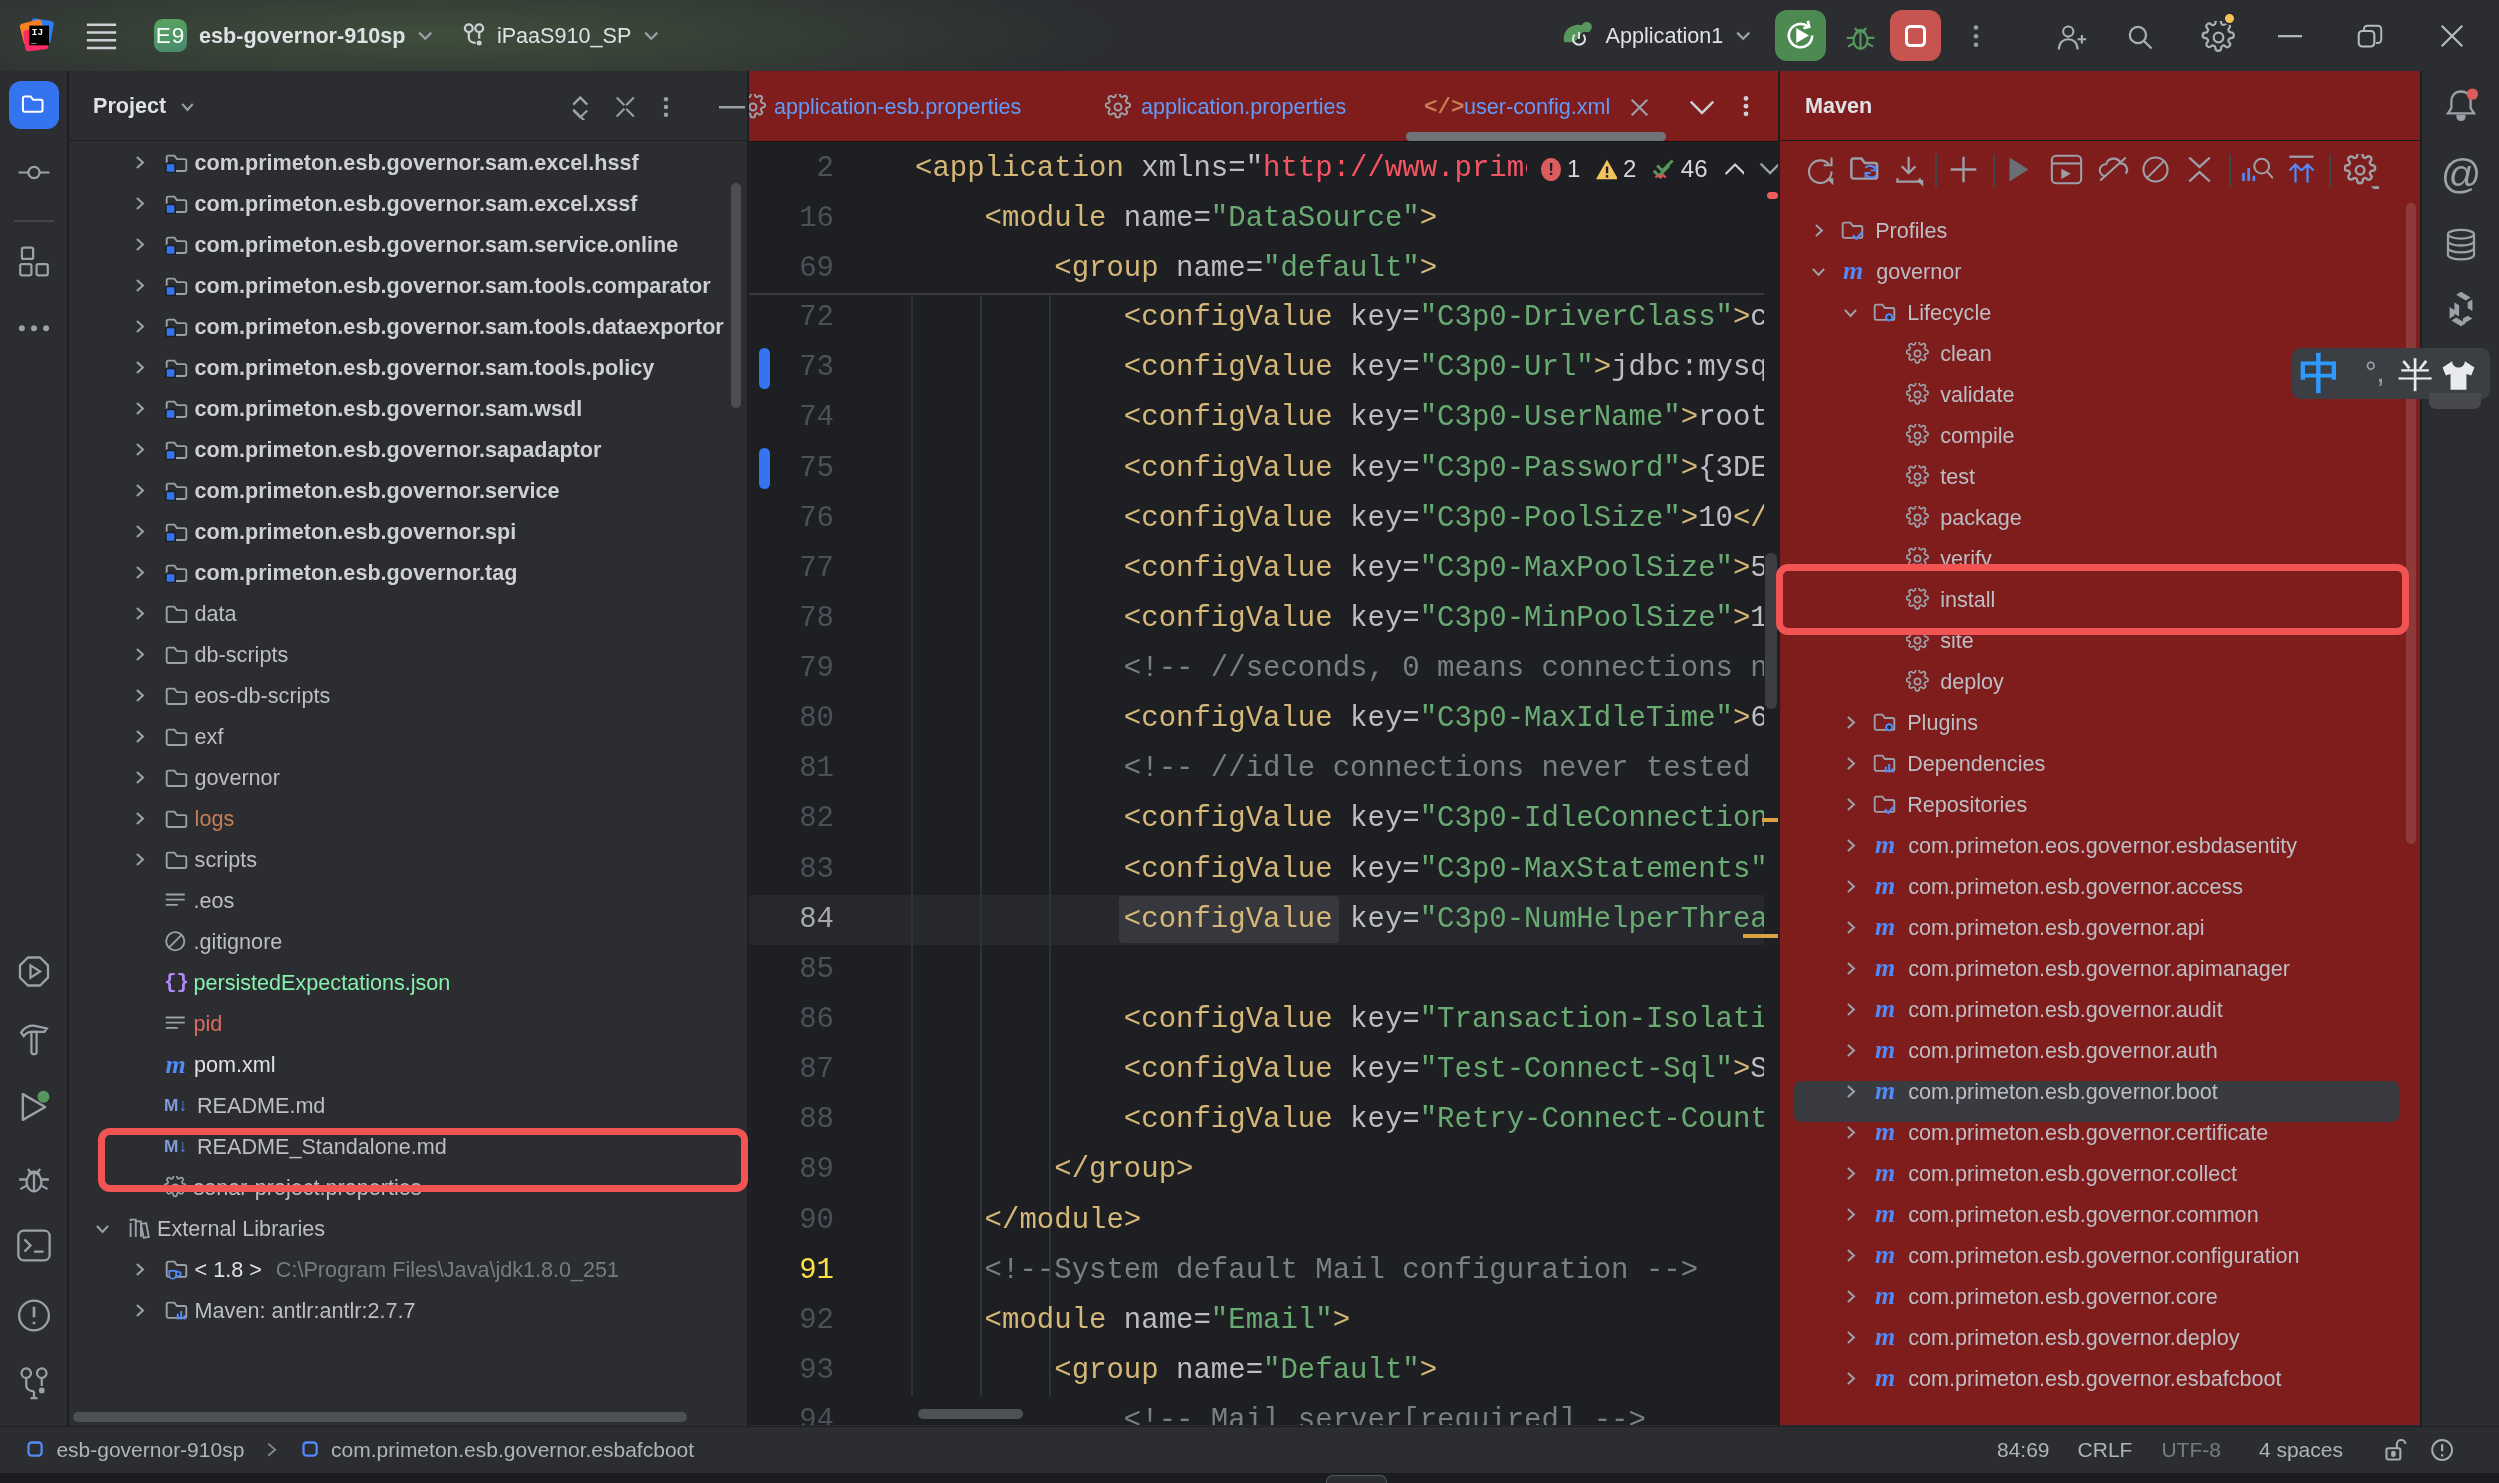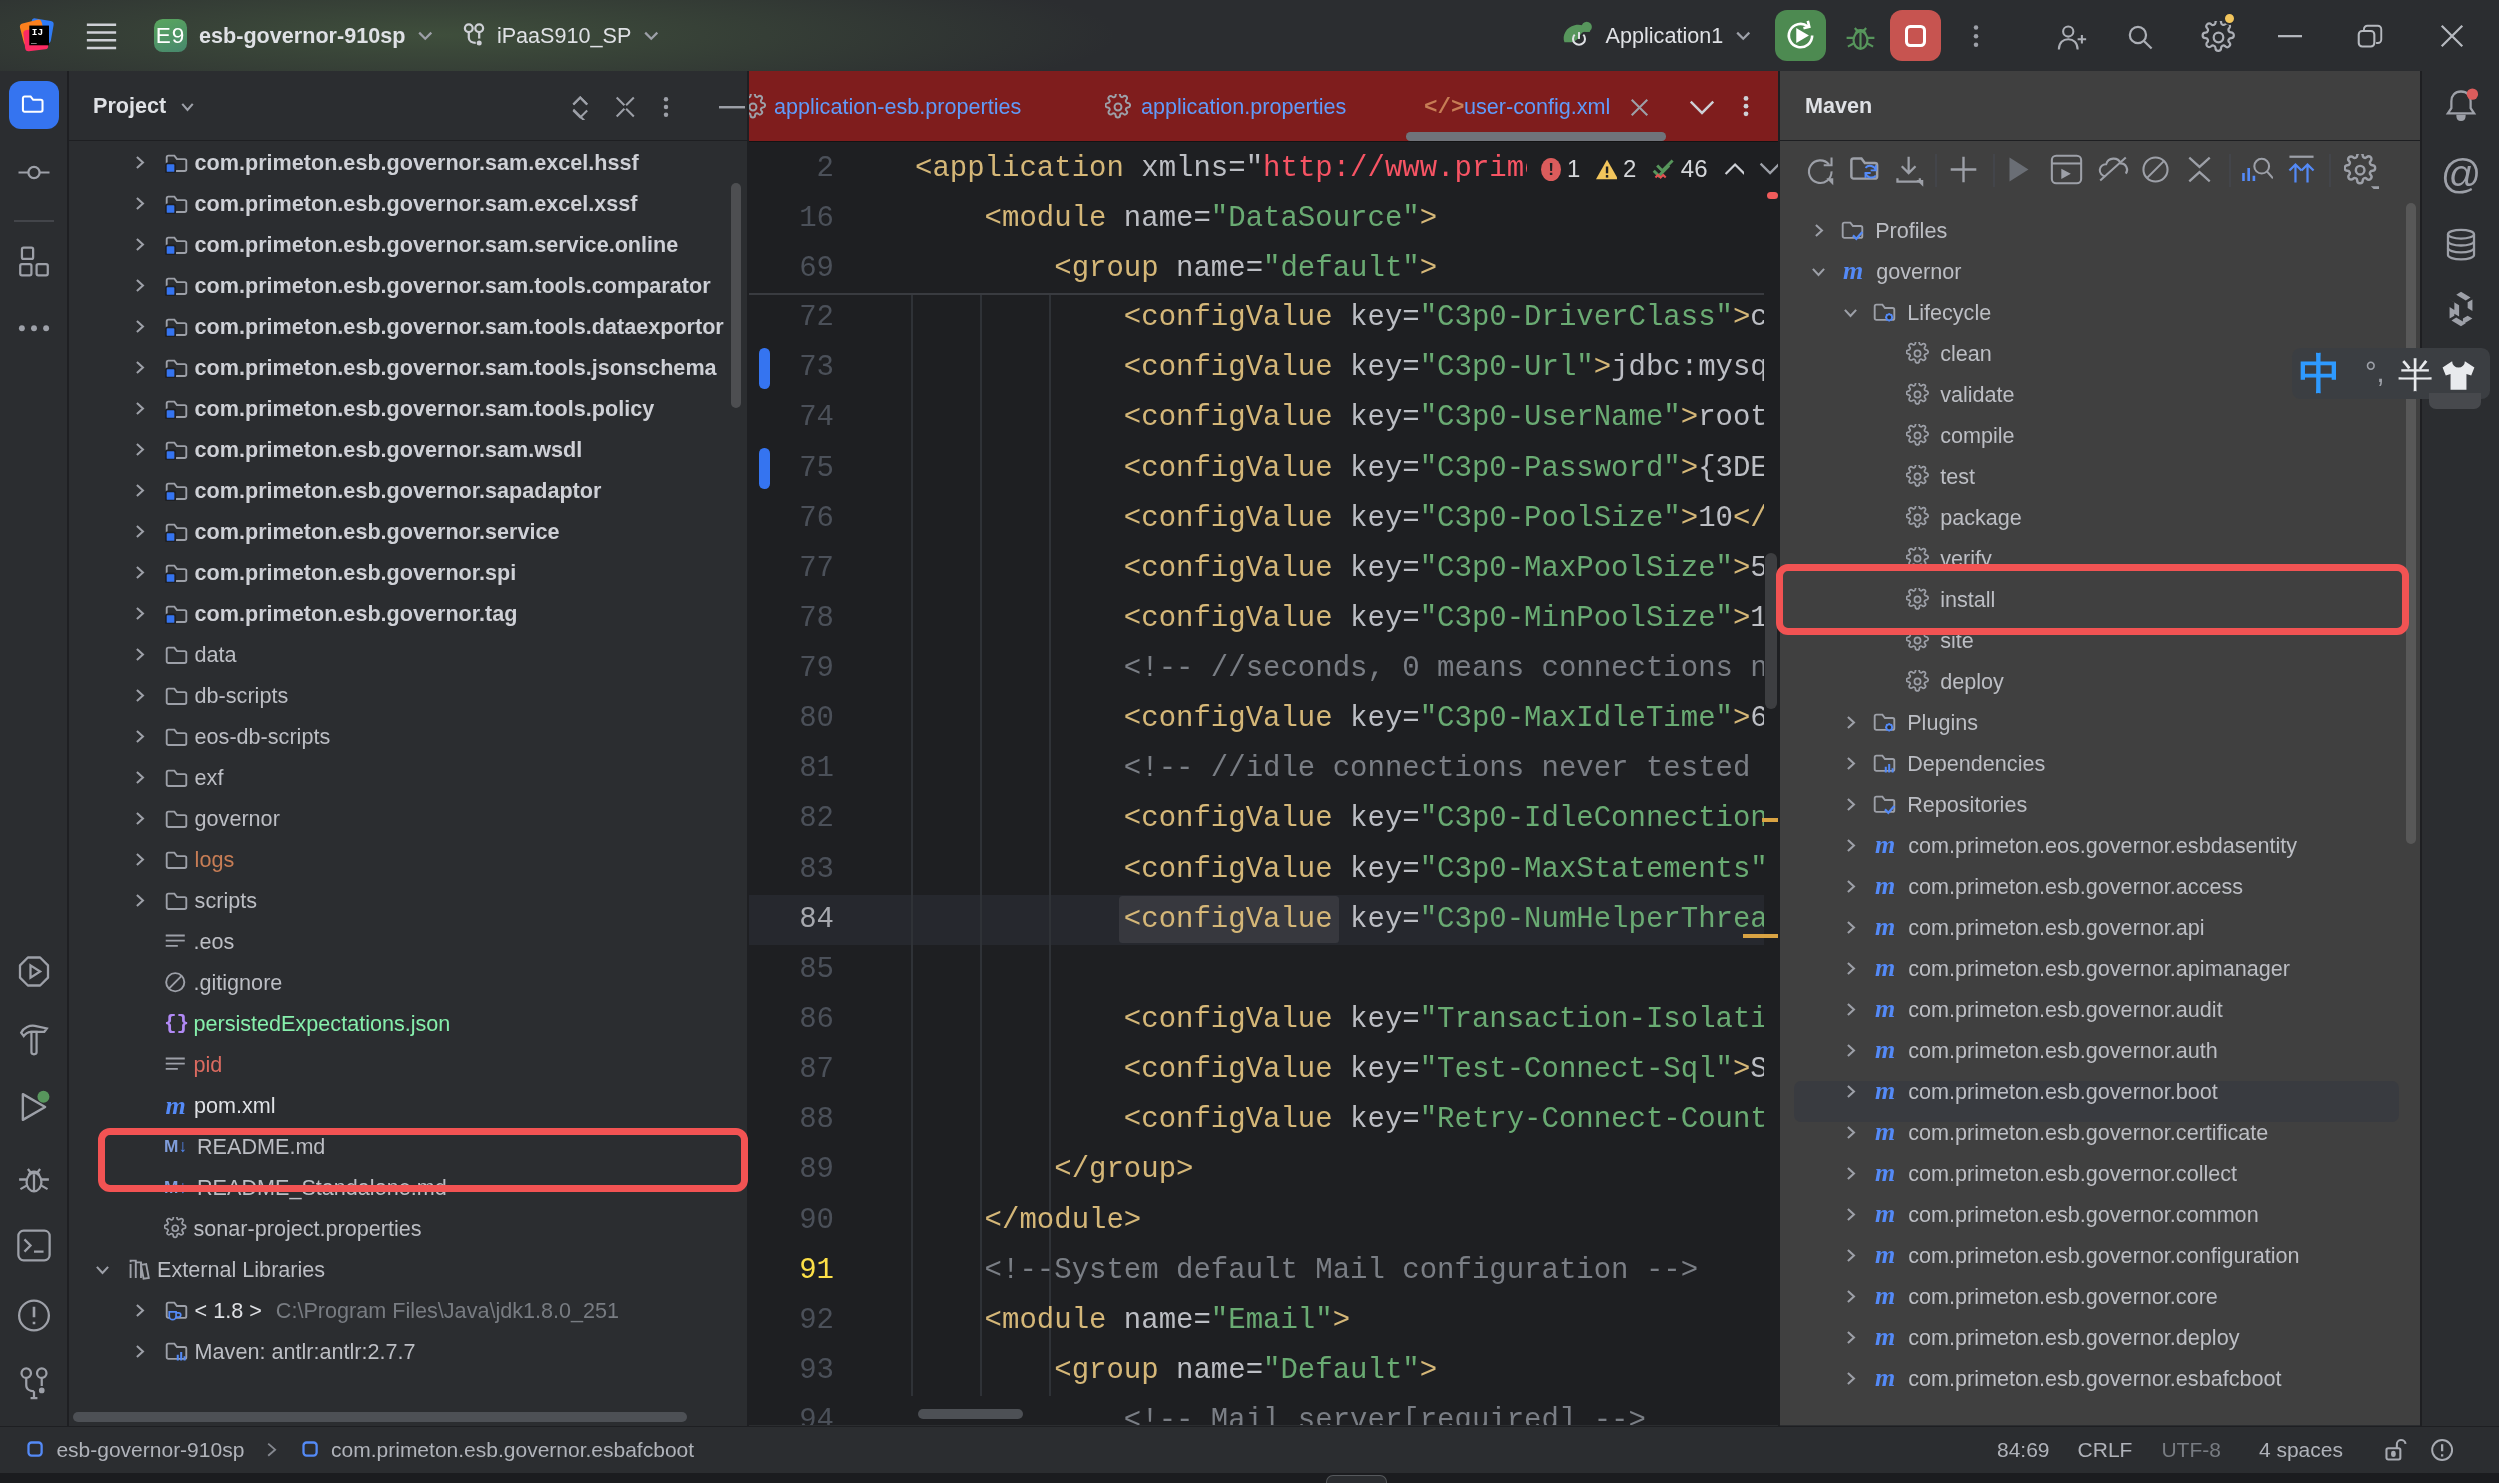--- a/index.html
+++ b/index.html
@@ -25,21 +25,21 @@
 #ptree{position:absolute;left:0;top:71px;width:678px}
 
 #editor{position:absolute;left:749px;top:71px;width:1029px;height:1354px;background:#1e1f22;overflow:hidden}
 #tabbar{position:absolute;left:0;top:0;width:1029px;height:71px;background:#7f1d1d;border-bottom:1.7px solid #131314}
 .tab{position:absolute;top:0;height:71px;display:flex;align-items:center;font-size:21.6px;color:#619af9}
 .code{position:absolute;font-family:"Liberation Mono",monospace;font-size:29px;white-space:pre;height:50px;line-height:50px}
 .lnum{position:absolute;font-family:"Liberation Mono",monospace;font-size:29px;color:#4b5059;height:50px;line-height:50px;width:85px;text-align:right}
 .tg{color:#d5b778}.at{color:#bcbec4}.st{color:#6aab73}.cm{color:#7a7e85}.rd{color:#f75464}.tx{color:#bcbec4}
 .iguide{position:absolute;width:1.7px;background:#2f3237}
 
-#maven{position:absolute;left:1780px;top:71px;width:640px;height:1354px;background:#404040;overflow:hidden}
+#maven{position:absolute;left:1780px;top:71px;width:640px;height:1354px;background:#7f1d1d;overflow:hidden}
 #mheader{position:absolute;left:0;top:0;width:640px;height:70px;border-bottom:1.7px solid #1e1f22}
 
 #statusbar{position:absolute;left:0;top:1426px;width:2500px;height:47px;background:#2b2d30;border-top:1.7px solid #1e1f22;display:flex;align-items:center;font-size:21px;color:#b0b3ba}
 #bottomstrip{position:absolute;left:0;top:1473px;width:2500px;height:10.4px;background:#1b1c1f}
 .redbox{position:absolute;border:7.8px solid #f25353;border-radius:12px}
 .chev{flex:0 0 auto}
 .scroll{position:absolute;background:#4d5055;border-radius:5.2px}
 </style></head>
 <body>
 <div id="app">
@@ -295,33 +295,20 @@
           <svg class="chev" width="19" height="19" viewBox="0 0 22 22">
             <path d="M8 4.5l7 6.5-7 6.5" stroke="#9da0a8" stroke-width="2.4" fill="none"></path>
           </svg>
           <span class="sp" style="width:15.6px"></span>
           <svg class="chev" width="23" height="21" fill="none" viewBox="0 0 27 24">
             <path d="M2 6a2 2 0 0 1 2-2h7l3 4h9a2 2 0 0 1 2 2v10a2 2 0 0 1-2 2H4a2 2 0 0 1-2-2z" stroke="#9da0a8" stroke-width="2.2"></path>
             <rect x="1" y="13" width="11" height="11" rx="2" fill="#3574f0" stroke="#1e1f22" stroke-width="2"></rect>
           </svg>
           <span class="sp" style="width:7px"></span>
           <span class="bold">com.primeton.esb.governor.sam.tools.dataexportor</span>
-        </div>
-<div class="trow">
-          <span class="sp" style="width:61px"></span>
-          <svg class="chev" width="19" height="19" viewBox="0 0 22 22">
-            <path d="M8 4.5l7 6.5-7 6.5" stroke="#9da0a8" stroke-width="2.4" fill="none"></path>
-          </svg>
-          <span class="sp" style="width:15.6px"></span>
-          <svg class="chev" width="23" height="21" fill="none" viewBox="0 0 27 24">
-            <path d="M2 6a2 2 0 0 1 2-2h7l3 4h9a2 2 0 0 1 2 2v10a2 2 0 0 1-2 2H4a2 2 0 0 1-2-2z" stroke="#9da0a8" stroke-width="2.2"></path>
-            <rect x="1" y="13" width="11" height="11" rx="2" fill="#3574f0" stroke="#1e1f22" stroke-width="2"></rect>
-          </svg>
-          <span class="sp" style="width:7px"></span>
-          <span class="bold">com.primeton.esb.governor.sam.tools.jsonschema</span>
         </div>
 <div class="trow">
           <span class="sp" style="width:61px"></span>
           <svg class="chev" width="19" height="19" viewBox="0 0 22 22">
             <path d="M8 4.5l7 6.5-7 6.5" stroke="#9da0a8" stroke-width="2.4" fill="none"></path>
           </svg>
           <span class="sp" style="width:15.6px"></span>
           <svg class="chev" width="23" height="21" fill="none" viewBox="0 0 27 24">
             <path d="M2 6a2 2 0 0 1 2-2h7l3 4h9a2 2 0 0 1 2 2v10a2 2 0 0 1-2 2H4a2 2 0 0 1-2-2z" stroke="#9da0a8" stroke-width="2.2"></path>
             <rect x="1" y="13" width="11" height="11" rx="2" fill="#3574f0" stroke="#1e1f22" stroke-width="2"></rect>

